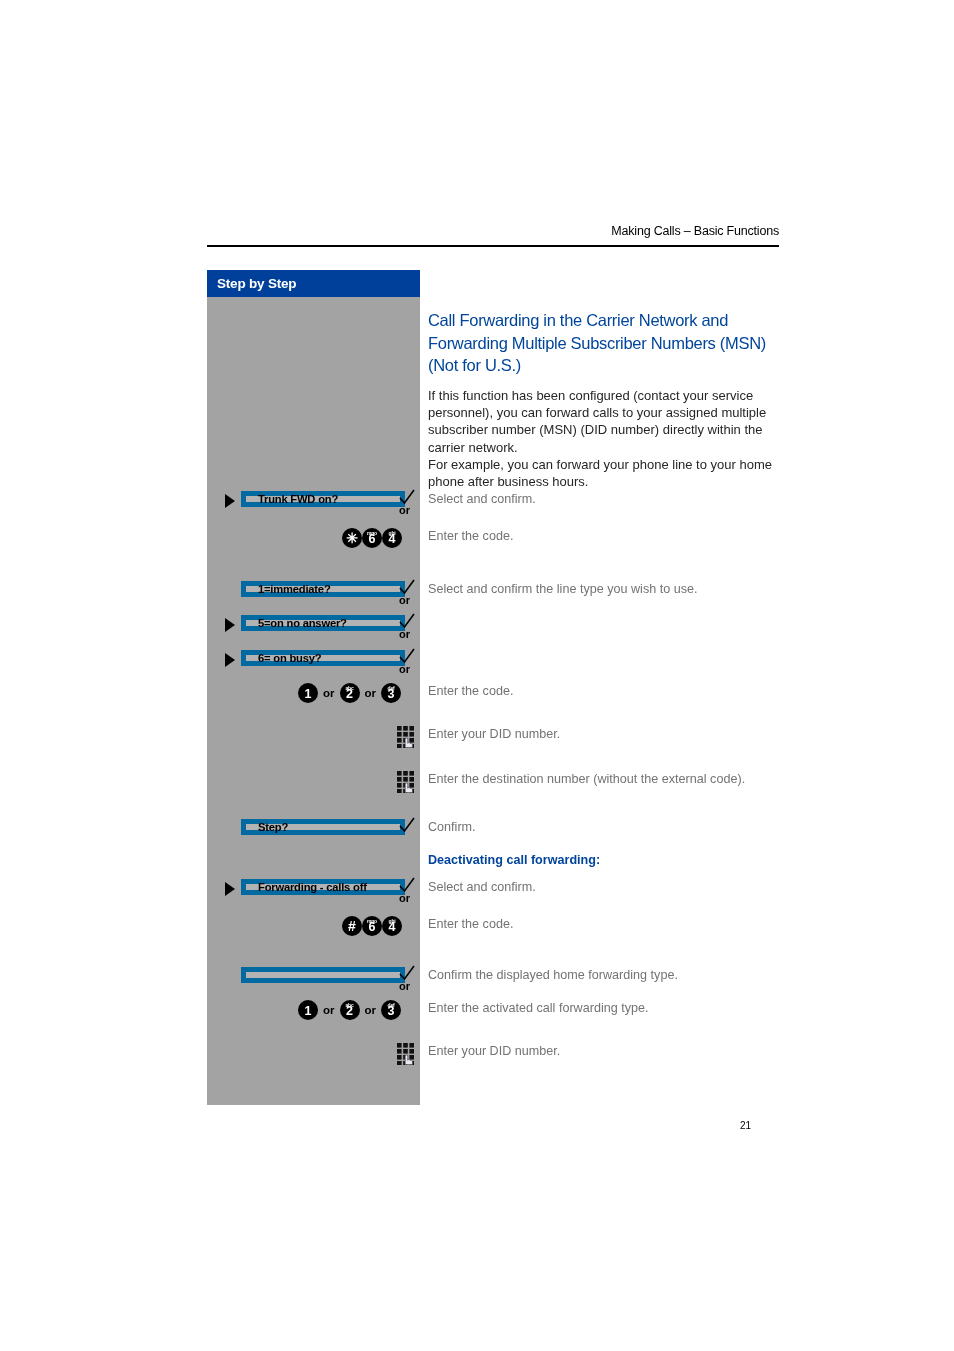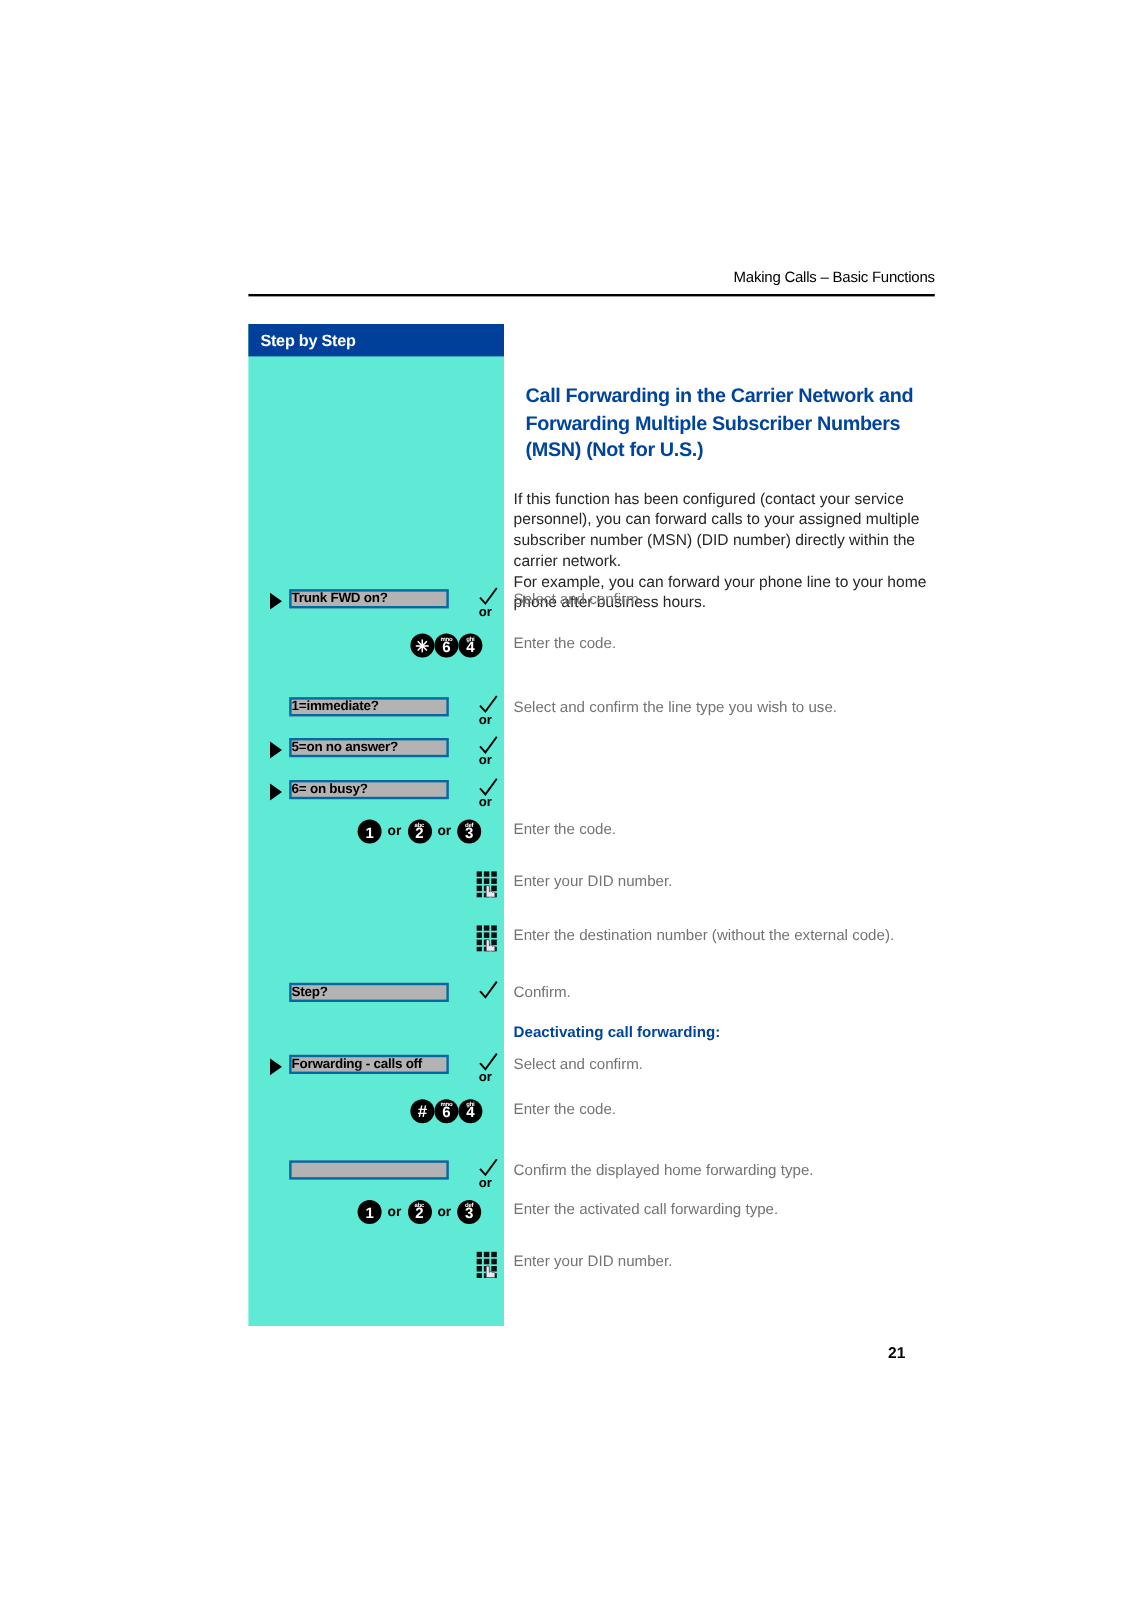--- a/index.html
+++ b/index.html
@@ -48,21 +48,21 @@
     width: 572px;
   }
 
   
   .sidebar {
     position: absolute;
     left: 0;
     top: 0;
     width: 213px;
     height: 835px;
-    background: #5eead4;
+    background: #a3a3a3;
   }
   .sidebar-header {
     height: 27px;
     background: #00409a;
     display: flex;
     align-items: center;
     padding-left: 10px;
     box-sizing: border-box;
   }
   .sidebar-header-label {
@@ -76,24 +76,24 @@
   .maincol {
     position: absolute;
     left: 221px;
     top: 0;
     width: 351px;
   }
 
   .section-title {
     color: #00459b;
     font-size: 16.5px;
-    font-weight: bold;
+    font-weight: normal;
     line-height: 22.6px;
     letter-spacing: -0.3px;
-    margin: 10px;
+    margin: 0;
     padding-top: 39px;
     width: 348px;
   }
   .intro {
     font-size: 13px;
     line-height: 17.3px;
     color: #262626;
     margin: 0;
     padding-top: 10px;
     width: 346px;
@@ -137,28 +137,28 @@
     border-left: 10px solid #000000;
     border-top: 7px solid transparent;
     border-bottom: 7px solid transparent;
   }
 
   
   .dispbox {
     position: absolute;
     left: 34px;
     top: 0px;
-    width: 133px;
+    width: 164px;
     height: 16px;
     background: #b3b3b3;
-    border: 2px solid #0369a1;
+    border: 5px solid #0369a1;
     box-sizing: border-box;
     display: flex;
     align-items: center;
-    padding-left: 0;
+    padding-left: 12px;
   }
   .dispbox span {
     font-size: 11.2px;
     font-weight: bold;
     color: #000000;
     letter-spacing: -0.2px;
     line-height: 12px;
   }
 
   
@@ -238,22 +238,22 @@
     width: 19px;
     height: 22px;
   }
   .dialpad svg { display: block; }
 
   
   .pagenum {
     position: absolute;
     left: 740px;
     top: 1120px;
-    font-size: 13px;
-    font-weight: bold;
+    font-size: 10px;
+    font-weight: normal;
     color: #000000;
   }
 </style>
 </head>
 <body>
 
 <div class="page-header">
   <span class="header-title">Making Calls – Basic Functions</span>
 </div>
 <div class="header-rule"></div>

